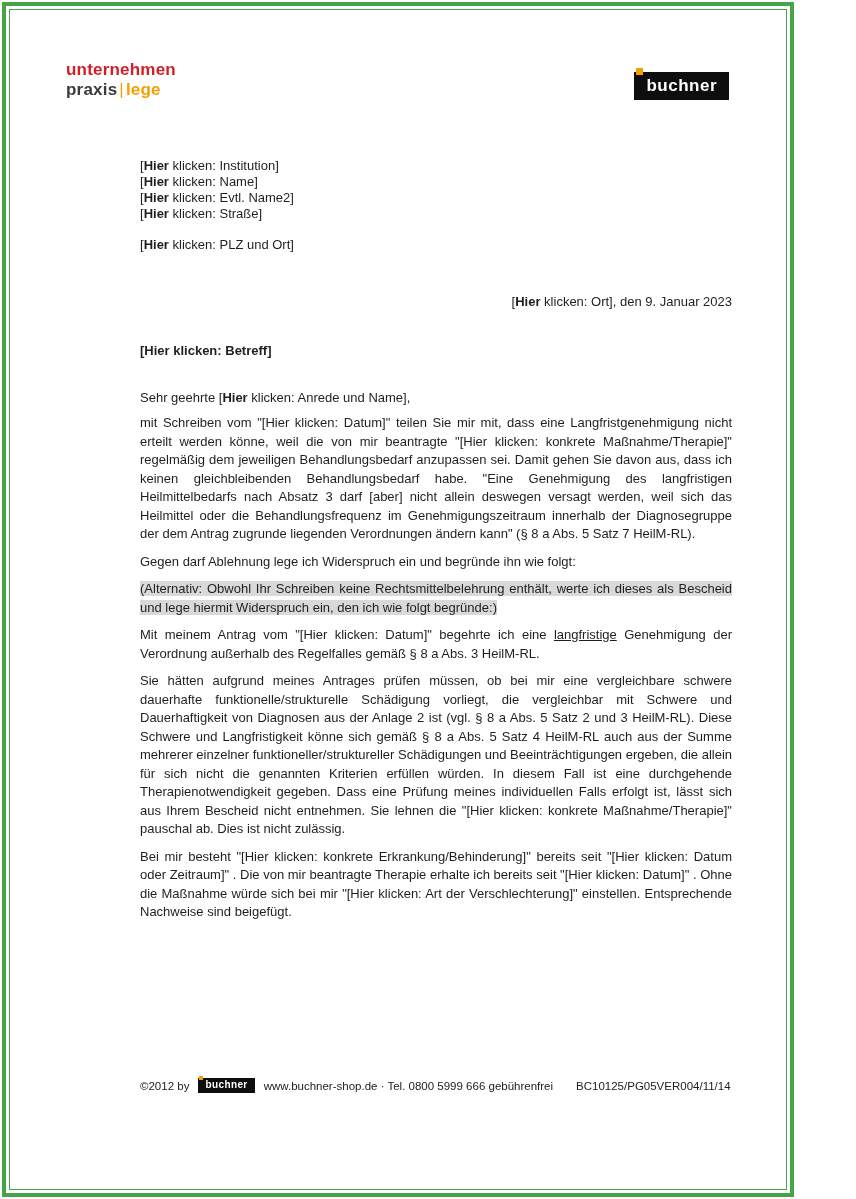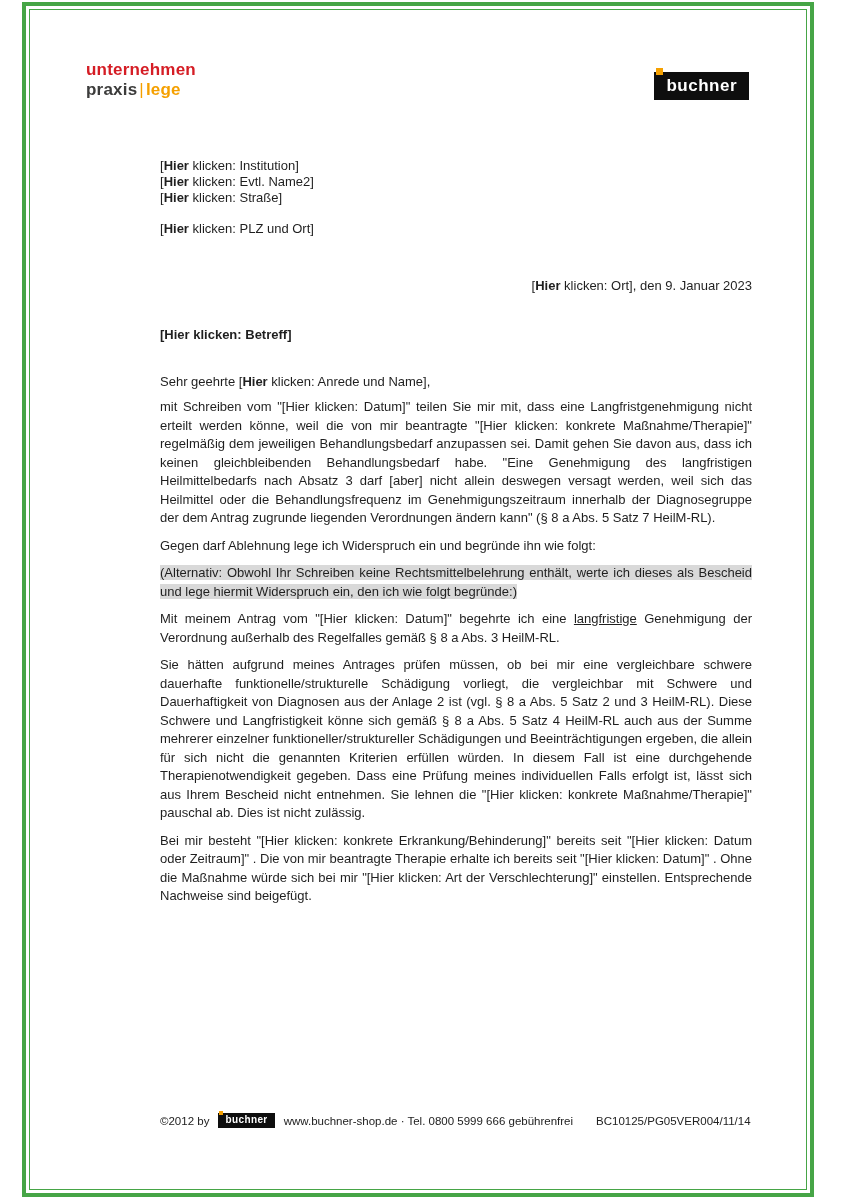--- a/index.html
+++ b/index.html
@@ -4,21 +4,21 @@
 <style>
   :root{
     --green:#46a546; --red:#d51d25; --dark:#3c3c3b; --accent:#f5a000; --hl:#d9d9d9;
   }
   *{box-sizing:border-box;}
   html,body{margin:0;padding:0;}
   body{
     width:856px;height:1199px;background:#ffffff;
     font-family:"Liberation Sans",sans-serif;color:#1f1f1f;
   }
-  .page{position:relative;width:796px;height:1199px;background:#fff;overflow:hidden;margin-left:20px;}
+  .page{position:relative;width:796px;height:1199px;background:#fff;overflow:hidden;}
   .frame-outer{position:absolute;inset:2px;border:4px solid var(--green);pointer-events:none;}
   .frame-inner{position:absolute;inset:9px;border:1px solid var(--green);pointer-events:none;}
 
   
   .logo-up{position:absolute;left:66px;top:60px;font-weight:bold;font-size:17px;line-height:20px;letter-spacing:.2px;}
   .lu1{color:var(--red);}
   .lu2{color:var(--dark);}
   .lu-sep{color:var(--accent);padding:0 2px;font-weight:normal;}
   .lu-plus{color:var(--accent);}
   .buchner{
@@ -38,21 +38,21 @@
   .salutation{margin-top:31px;}
   .body{margin-top:8px;}
   .para{margin:0 0 9px 0;line-height:18.5px;}
   .para.just{text-align:justify;}
   .b{font-weight:bold;}
   .u{text-decoration:underline;}
   .hl-span{background:var(--hl);}
 
   
   .footer{
-    position:absolute;left:140px;top:1113px;width:600px;font-size:11.5px;
+    position:absolute;left:140px;top:1078px;width:600px;font-size:11.5px;
     display:flex;align-items:center;gap:9px;white-space:nowrap;color:#222;
   }
   .footer-logo{
     position:relative;background:#0e0e0e;color:#fff;font-weight:bold;
     font-size:10px;line-height:10px;padding:2px 7px 3px;letter-spacing:.4px;
   }
   .footer-code{margin-left:14px;}
 </style>
 </head>
 <body>
@@ -67,20 +67,21 @@
   </div>
 
   <div class="buchner">
     <span class="buchner-accent"></span>
     <span class="buchner-text">buchner</span>
   </div>
 
   <div class="letter">
     <div class="address">
         <div class="addr-line"><span>[</span><span class="b">Hier</span><span> klicken: Institution]</span></div>
+        <div class="addr-line"><span>[</span><span class="b">Hier</span><span> klicken: Name]</span></div>
         <div class="addr-line"><span>[</span><span class="b">Hier</span><span> klicken: Evtl. Name2]</span></div>
         <div class="addr-line"><span>[</span><span class="b">Hier</span><span> klicken: Straße]</span></div>
         <div class="addr-line"><span>[</span><span class="b">Hier</span><span> klicken: PLZ und Ort]</span></div>
       </div>
     <div class="date-line"><span>[</span><span class="b">Hier</span><span> klicken: Ort], den 9. Januar 2023</span></div>
     <div class="subject">[Hier klicken: Betreff]</div>
     <div class="salutation"><span>Sehr geehrte [</span><span class="b">Hier</span><span> klicken: Anrede und Name],</span></div>
     <div class="body">
         <p class="para just"><span>mit Schreiben vom "[Hier klicken: Datum]" teilen Sie mir mit, dass eine Langfristgenehmigung nicht erteilt werden könne, weil die von mir beantragte "[Hier klicken: konkrete Maßnahme/Therapie]" regelmäßig dem jeweiligen Behandlungsbedarf anzupassen sei. Damit gehen Sie davon aus, dass ich keinen gleichbleibenden Behandlungsbedarf habe. "Eine Genehmigung des langfristigen Heilmittelbedarfs nach Absatz 3 darf [aber] nicht allein deswegen versagt werden, weil sich das Heilmittel oder die Behandlungsfrequenz im Genehmigungszeitraum innerhalb der Diagnosegruppe der dem Antrag zugrunde liegenden Verordnungen ändern kann" (§ 8 a Abs. 5 Satz 7 HeilM-RL).</span></p>
         <p class="para"><span>Gegen darf Ablehnung lege ich Widerspruch ein und begründe ihn wie folgt:</span></p>

